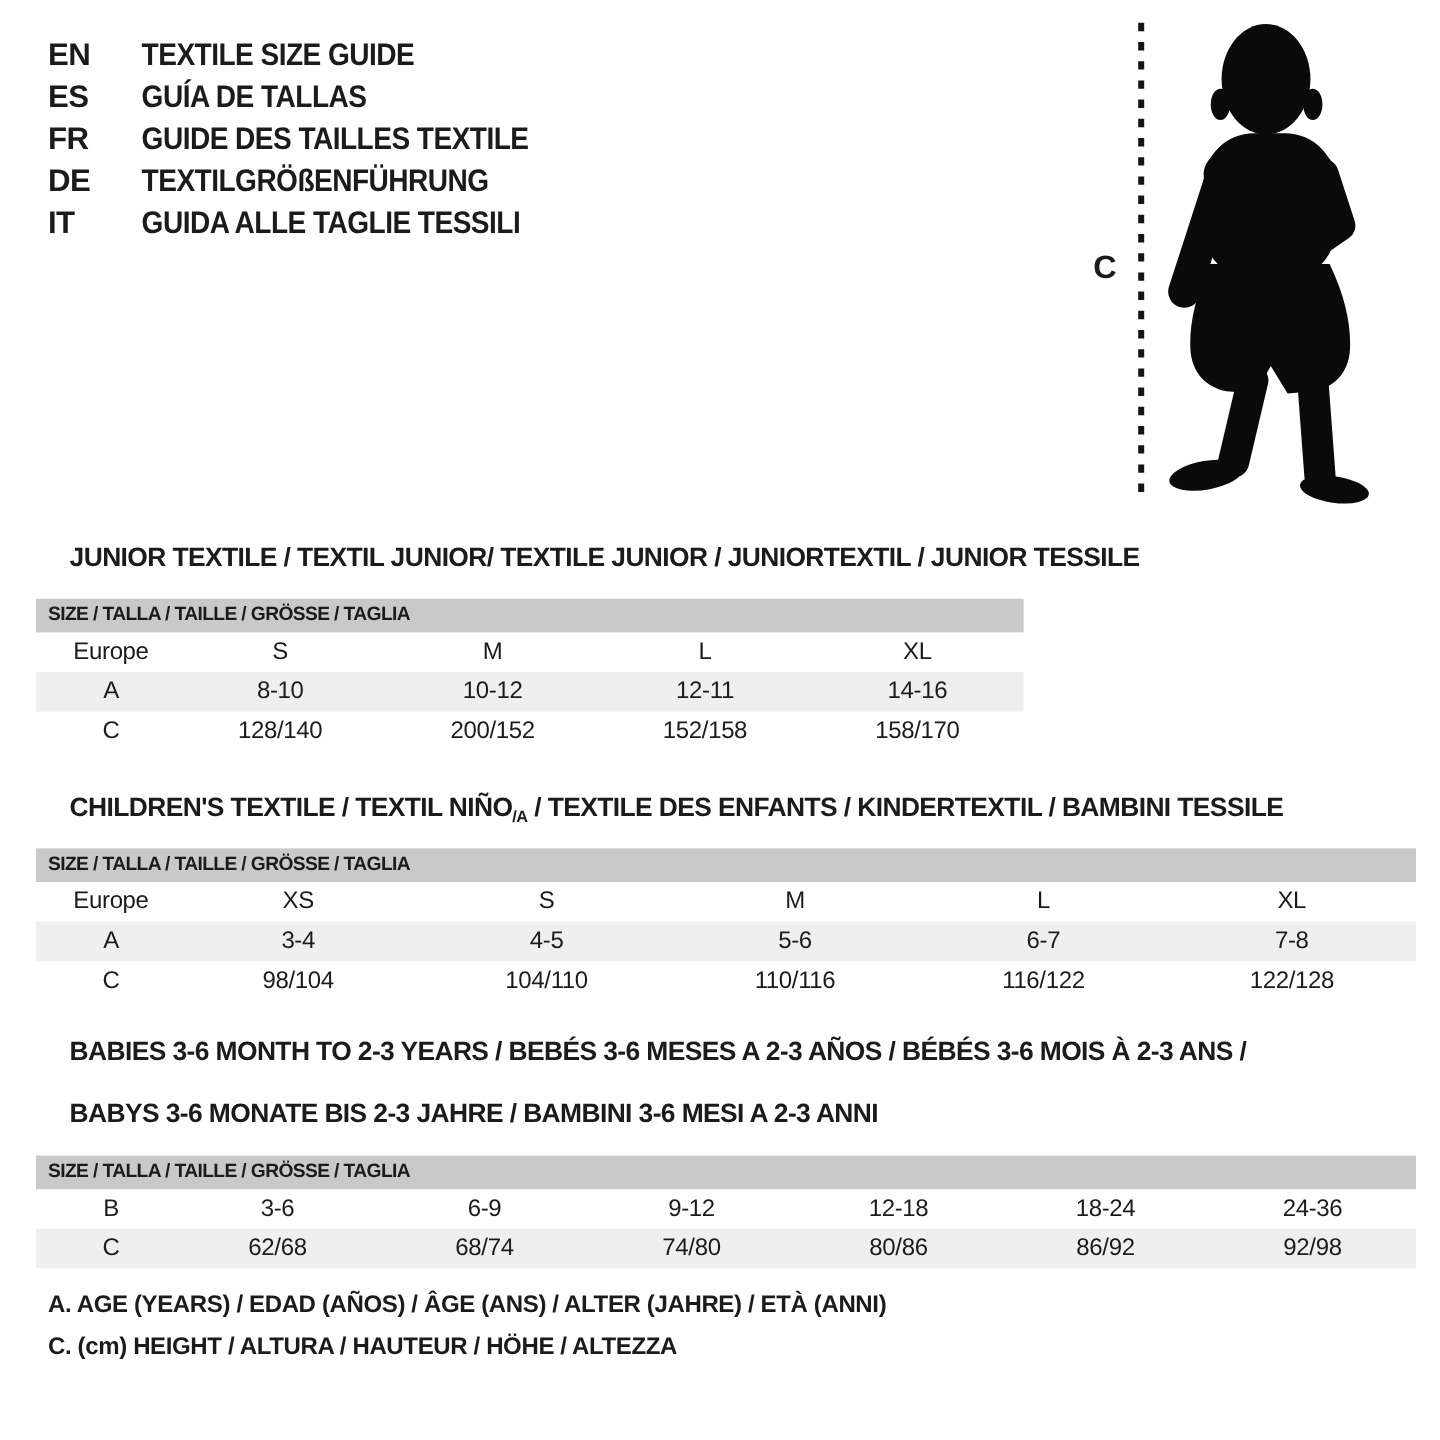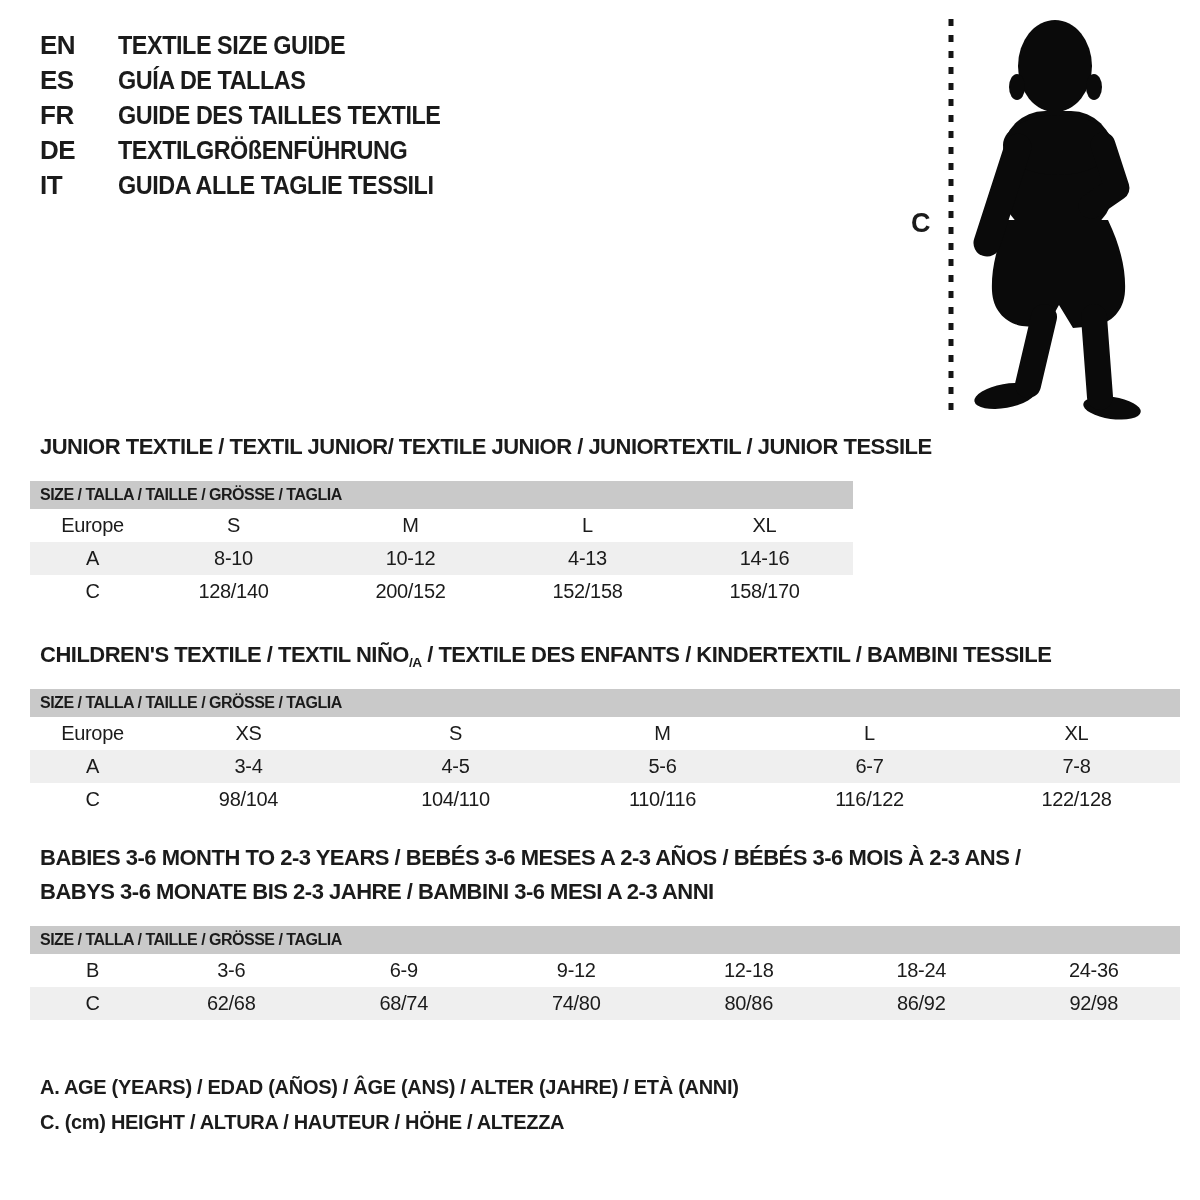--- a/index.html
+++ b/index.html
@@ -22,21 +22,21 @@
   .lang-code{width:78px;flex:0 0 78px;}
   .condensed{display:inline-block;transform:scaleX(0.9);transform-origin:0 50%;white-space:nowrap;}
 
   
   .figure{position:absolute;left:905px;top:5px;width:260px;height:420px;}
   .figure svg{position:absolute;left:0;top:0;}
   .figure-c{position:absolute;left:6px;top:203px;font-size:27px;font-weight:700;}
 
   
   .section{position:absolute;}
-  .tbl-title{margin:0;padding-left:10px;height:24px;font-size:22px;font-weight:700;letter-spacing:-0.5px;white-space:nowrap;}
+  .tbl-title{margin:18px;padding-left:10px;height:24px;font-size:22px;font-weight:700;letter-spacing:-0.5px;white-space:nowrap;}
   .tbl-title .sub{font-size:0.62em;vertical-align:sub;}
   .table{margin-top:23px;width:100%;}
   .thead{
     background:var(--header-bar);height:28px;line-height:28px;
     padding-left:10px;font-size:16px;font-weight:700;letter-spacing:-0.5px;
   }
   .row{display:grid;height:33px;align-items:center;font-size:20px;letter-spacing:-0.3px;}
   .row.alt{background:var(--row-alt);}
   .row .cell{text-align:center;}
   .row .lbl{text-align:center;padding-left:10px;}
@@ -113,21 +113,21 @@
         <span class="lbl">Europe</span>
         <span class="cell">S</span>
         <span class="cell">M</span>
         <span class="cell">L</span>
         <span class="cell">XL</span>
       </div>
       <div class="row alt">
         <span class="lbl">A</span>
         <span class="cell">8-10</span>
         <span class="cell">10-12</span>
-        <span class="cell">4-13</span>
+        <span class="cell">12-11</span>
         <span class="cell">14-16</span>
       </div>
       <div class="row">
         <span class="lbl">C</span>
         <span class="cell">128/140</span>
         <span class="cell">200/152</span>
         <span class="cell">152/158</span>
         <span class="cell">158/170</span>
       </div>
     </div>

